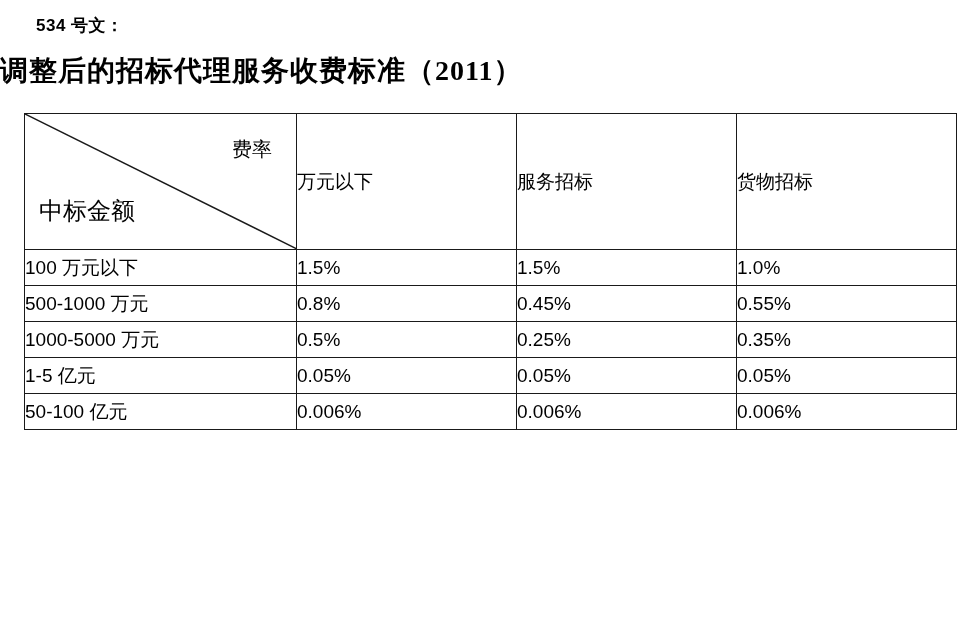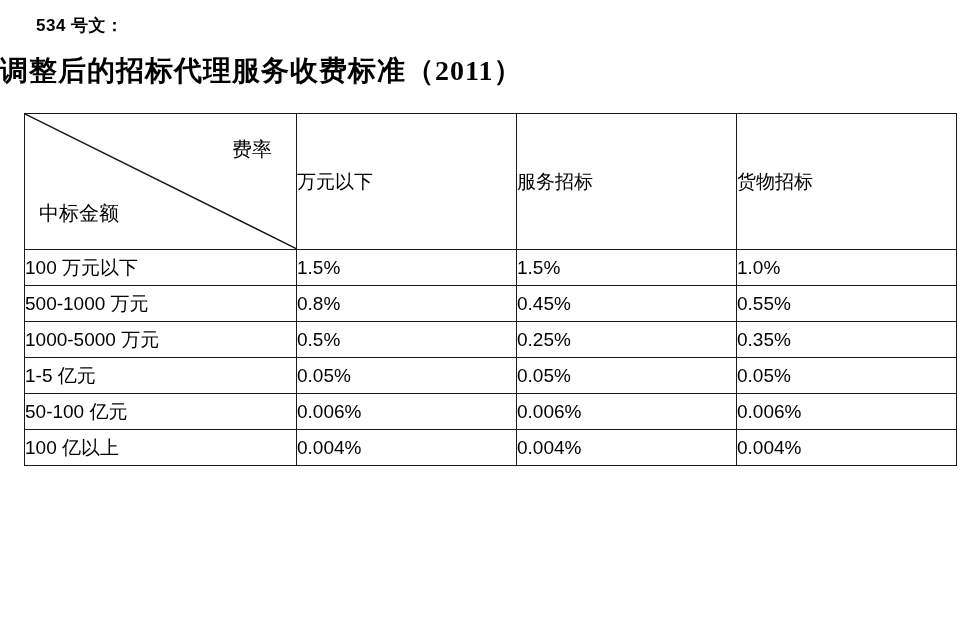--- a/index.html
+++ b/index.html
@@ -82,21 +82,21 @@
     top: 22px;
     font-family: "Liberation Serif", serif;
     font-size: 20px;
     font-weight: normal;
   }
   .corner-bottom {
     position: absolute;
     left: 14px;
     bottom: 22px;
     font-family: Liberation Mono, monospace;
-    font-size: 20px;
+    font-size: 24px;
     font-weight: normal;
   }
   .head-cell {
     height: 135px !important;
     font-family: "Liberation Serif", serif;
     font-size: 21px;
   }
   .row-label {
     font-family: "Liberation Sans", sans-serif;
     font-size: 19px;
@@ -160,23 +160,17 @@
           <td class="row-val">0.05%</td>
           <td class="row-val">0.05%</td>
           <td class="row-val">0.05%</td>
         </tr>
         <tr>
           <td class="row-label">50-100 亿元</td>
           <td class="row-val">0.006%</td>
           <td class="row-val">0.006%</td>
           <td class="row-val">0.006%</td>
         </tr>
-        <tr>
-          <td class="row-label">100 亿以上</td>
-          <td class="row-val">0.004%</td>
-          <td class="row-val">0.004%</td>
-          <td class="row-val">0.004%</td>
-        </tr>
       </tbody>
     </table>
   </div>
 
 </div>
 
 </body></html>

